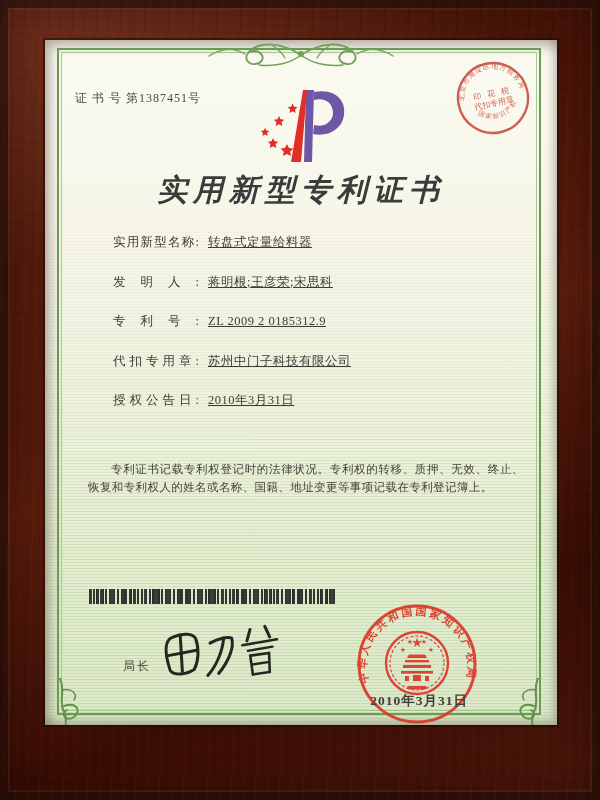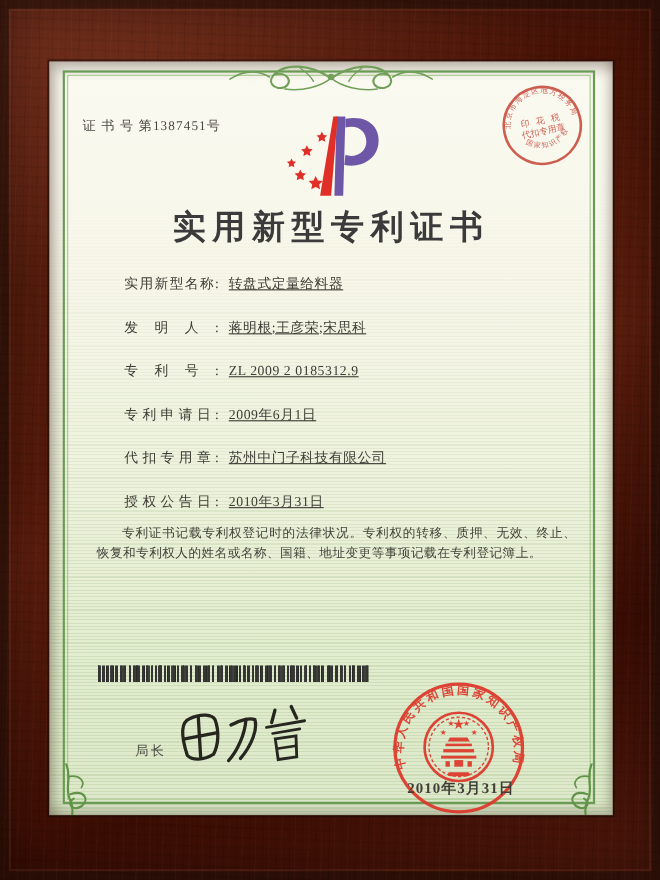--- a/index.html
+++ b/index.html
@@ -11,42 +11,42 @@
     background:
       radial-gradient(120% 80% at 18% 10%, rgba(170,90,55,.28), rgba(0,0,0,0) 55%),
       linear-gradient(158deg,#5e2114 0%,#471306 26%,#5a1d0d 50%,#3a0d04 76%,#4c170b 100%);
     box-shadow: inset 0 0 0 8px rgba(18,5,2,.55), inset 0 0 0 10px rgba(160,85,55,.18), inset 0 0 46px rgba(0,0,0,.45);}
   .frame-grain{position:absolute;inset:0;opacity:.55;
     background:
       repeating-linear-gradient(91deg, rgba(0,0,0,.14) 0 1px, transparent 1px 5px, rgba(255,180,120,.05) 5px 6px, transparent 6px 12px),
       repeating-linear-gradient(2deg, rgba(0,0,0,.08) 0 2px, transparent 2px 9px);}
 
   
-  .paper{position:absolute;left:45px;top:56px;width:512px;height:685px;overflow:hidden;
+  .paper{position:absolute;left:45px;top:40px;width:512px;height:685px;overflow:hidden;
     background:linear-gradient(180deg,#fbfaf1 0%,#f7f6e9 28%,#eef2dd 55%,#e3edcf 78%,#dce8c9 100%);
     box-shadow: 0 0 0 2px rgba(28,9,3,.55), inset 5px 6px 12px rgba(45,22,8,.32), inset -4px -5px 10px rgba(45,22,8,.22);}
   .guilloche{position:absolute;inset:0;pointer-events:none;
     background:repeating-linear-gradient(0deg, rgba(108,152,82,.16) 0 1px, rgba(255,255,255,0) 1px 3px);
     -webkit-mask-image:linear-gradient(180deg, rgba(0,0,0,0) 16%, rgba(0,0,0,.5) 45%, #000 72%);
     mask-image:linear-gradient(180deg, rgba(0,0,0,0) 16%, rgba(0,0,0,.5) 45%, #000 72%);}
   .cert-border{position:absolute;left:12px;right:16px;top:8px;bottom:10px;
     border:2px solid #6a9b54;}
   .cert-border::after{content:"";position:absolute;inset:2px;border:1px solid #a6c88e;}
 
   .flourish-top{position:absolute;top:0px;left:50%;transform:translateX(-50%);}
   .corner-orn{position:absolute;}
   .corner-orn.left{left:5px;top:638px;}
   .corner-orn.right{right:9px;top:638px;transform:scaleX(-1);}
 
   .cert-no{position:absolute;left:30px;top:50px;font-size:12px;letter-spacing:1px;color:#4a4843;}
 
   .logo{position:absolute;left:50%;transform:translateX(-50%);top:46px;}
 
   .title{position:absolute;left:0;top:130px;width:100%;text-align:center;
-    font-size:30px;font-weight:bold;letter-spacing:6px;color:#3b3b3b;}
+    font-size:30px;font-weight:bold;letter-spacing:6px;color:#3b3b3b;font-style:italic;}
 
   .fields{position:absolute;left:43px;top:194px;width:440px;color:#3e3c36;}
   .f-row{height:18px;margin-bottom:21.5px;font-size:12.5px;white-space:nowrap;}
   .f-label{display:inline-block;width:86px;text-align:justify;text-align-last:justify;margin-left:25px;-moz-text-align-last:justify;}
   .f-value{margin-left:9px;letter-spacing:.5px;text-decoration:underline;}
 
   .body-text{position:absolute;left:43px;top:420px;width:436px;
     font-size:11.5px;line-height:18.3px;text-align:justify;color:#45433c;letter-spacing:.4px;}
   .body-text p{margin:0;text-indent:2em;}
 
@@ -133,23 +133,20 @@
 
     <div class="fields">
       <div class="f-row">
         <span class="f-label">实用新型名称:</span><span class="f-value">转盘式定量给料器</span>
       </div>
       <div class="f-row">
         <span class="f-label">发明人:</span><span class="f-value">蒋明根;王彦荣;宋思科</span>
       </div>
       <div class="f-row">
         <span class="f-label">专利号:</span><span class="f-value">ZL 2009 2 0185312.9</span>
-      </div>
-      <div class="f-row">
-        <span class="f-label">专利申请日:</span><span class="f-value">2009年6月1日</span>
       </div>
       <div class="f-row">
         <span class="f-label">代扣专用章:</span><span class="f-value">苏州中门子科技有限公司</span>
       </div>
       <div class="f-row">
         <span class="f-label">授权公告日:</span><span class="f-value">2010年3月31日</span>
       </div>
     </div>
 
     <div class="body-text">

